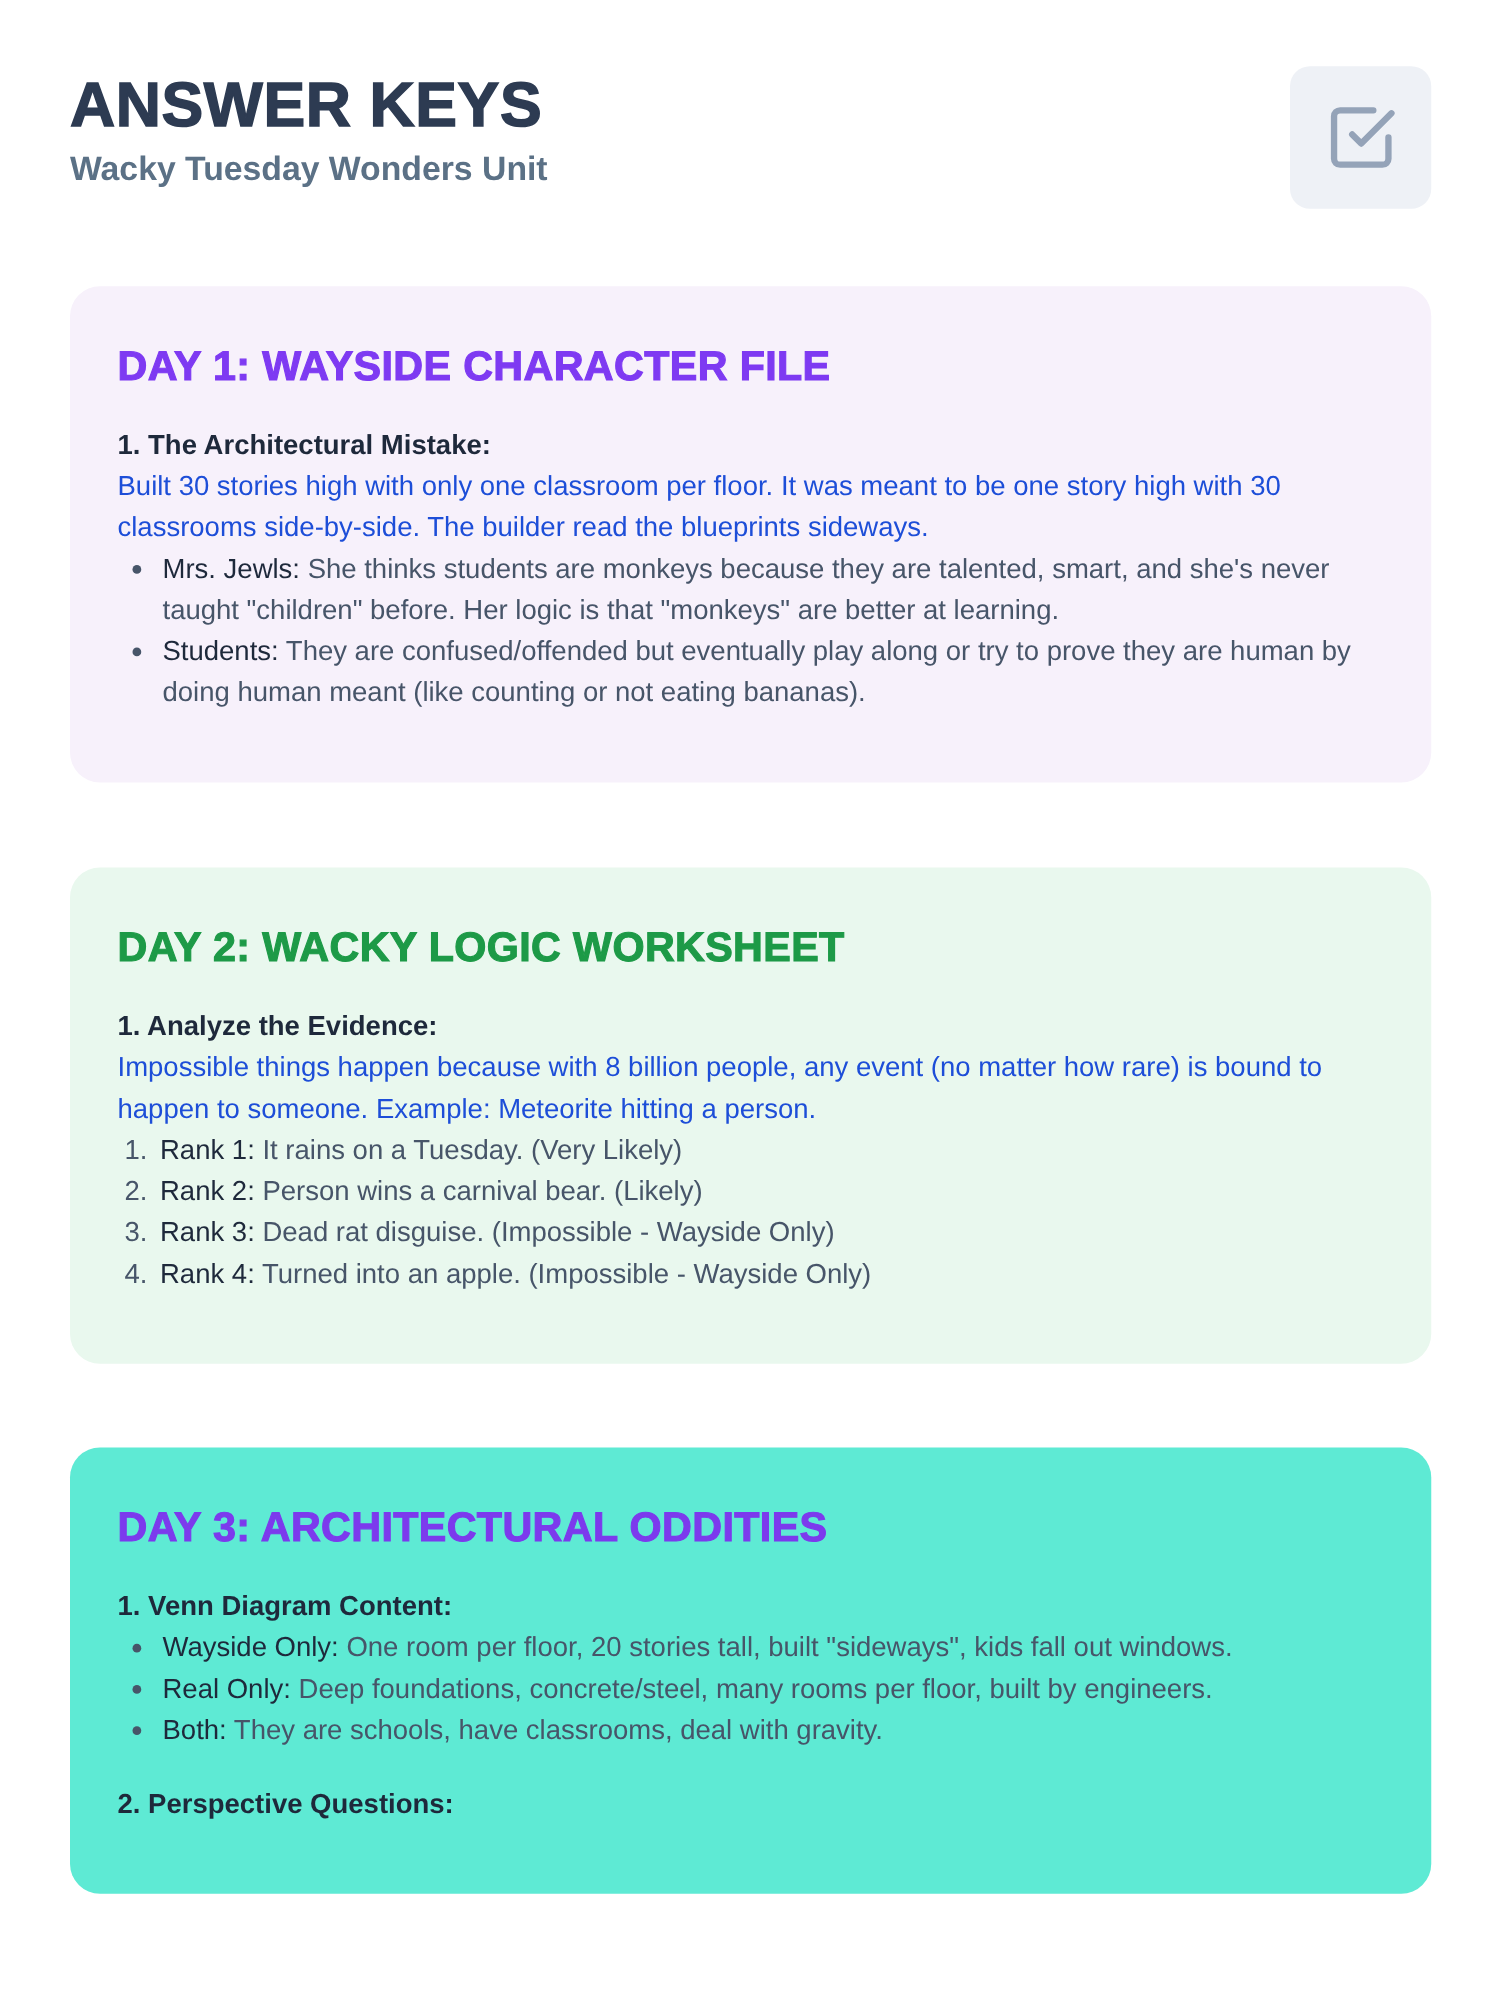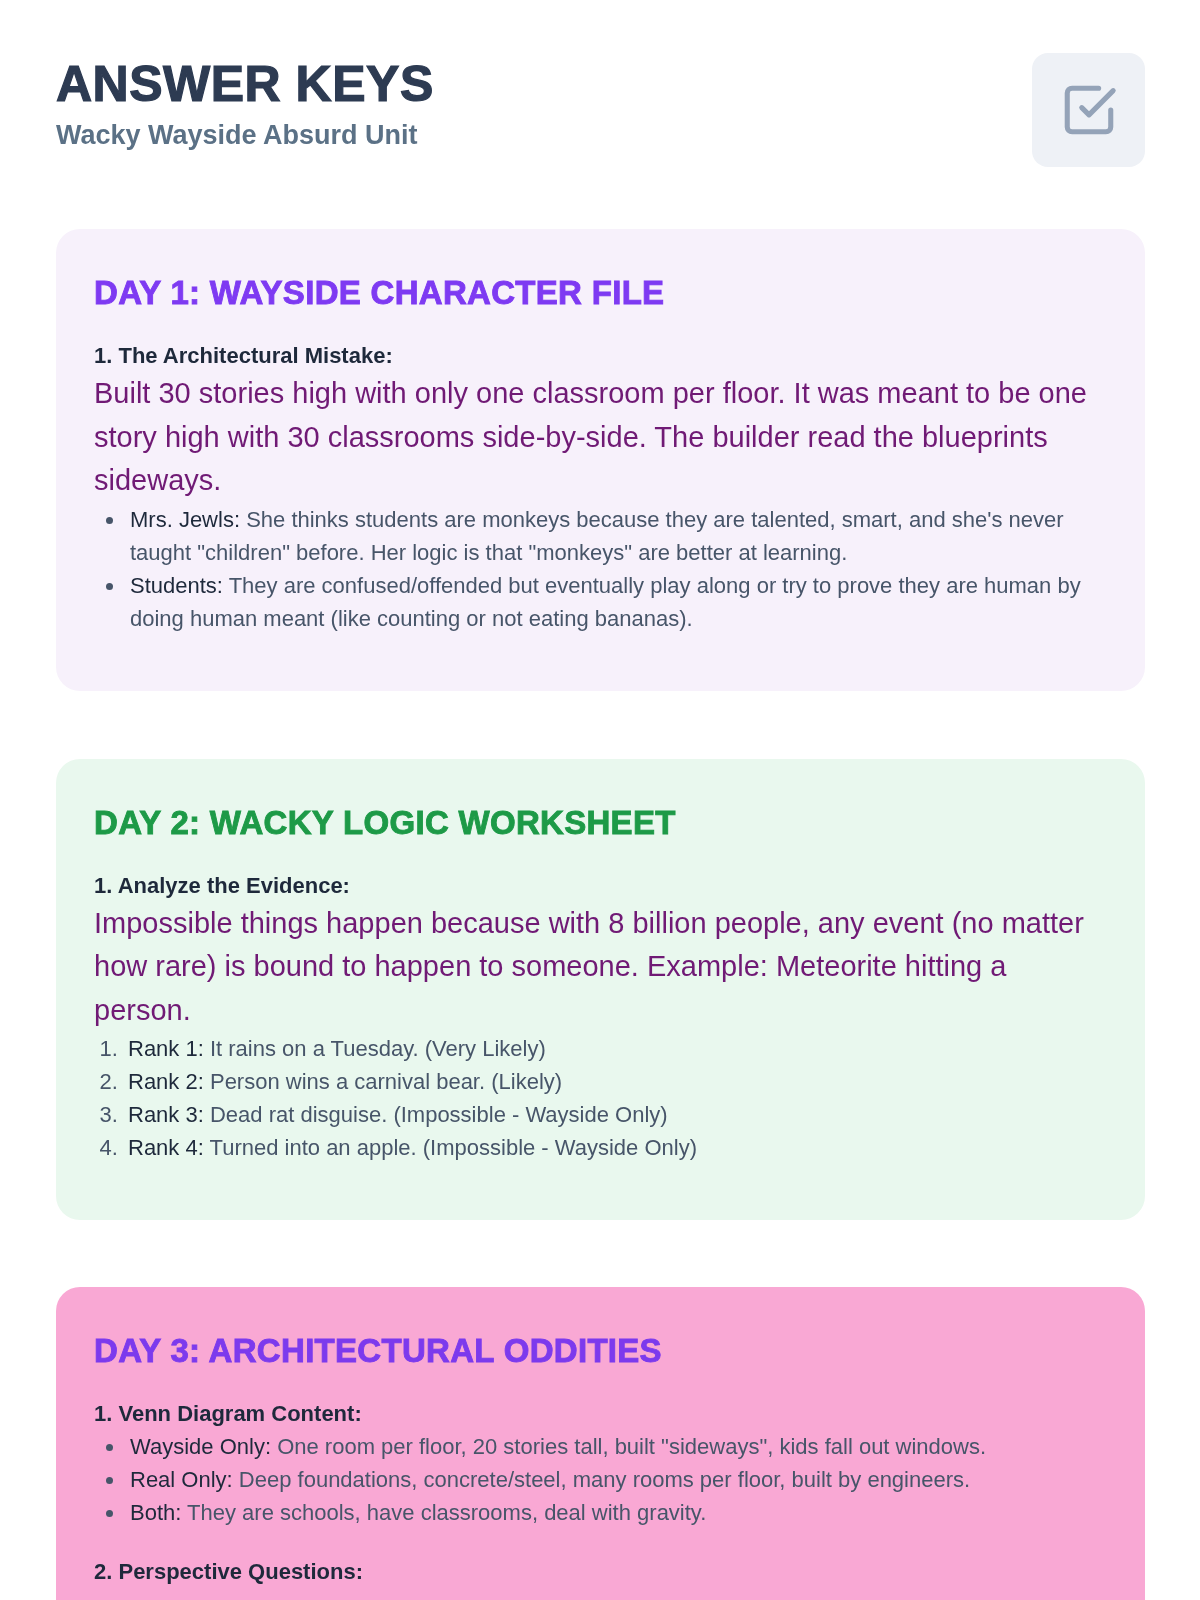--- a/index.html
+++ b/index.html
@@ -47,44 +47,44 @@
   .icon-box svg { display: block; }
 
   
   .card {
     border-radius: 24px;
     padding: 46px 38px 56px 38px;
     margin-top: 64px;
   }
   .card-1 { background: #f7f1fb; margin-top: 62px; }
   .card-2 { background: #e9f8ee; margin-top: 68px; }
-  .card-3 { background: #f9a8d4; margin-top: 67px; }
+  .card-3 { background: #5eead4; margin-top: 67px; }
 
   .card-title {
     font-size: 33px;
     font-weight: bold;
     letter-spacing: 0.3px;
     line-height: 1.1;
   }
   .card-1 .card-title { color: #7e3af2; -webkit-text-stroke: 0.9px #7e3af2; }
   .card-2 .card-title { color: #1d9a47; -webkit-text-stroke: 0.9px #1d9a47; }
   .card-3 .card-title { color: #7c3aed; -webkit-text-stroke: 0.9px #7c3aed; }
 
   .sec-heading {
     margin-top: 28px;
     font-size: 22px;
     font-weight: bold;
     color: #1e293b;
     line-height: 1.4;
   }
   .card-title + .sec-heading { margin-top: 30px; }
   .card p {
-    font-size: 29px;
+    font-size: 22px;
     line-height: 1.5;
-    color: #701a75;
+    color: #1d4ed8;
     max-width: 1000px;
   }
   .card ul, .card ol {
     font-size: 22px;
     line-height: 1.5;
     color: #475569;
     margin: 0;
     padding-left: 32px;
     max-width: 990px;
   }
@@ -93,21 +93,21 @@
   .b { font-weight: normal; color: #1e293b; }
 </style>
 </head>
 <body>
 
 <div class="page">
 
   <div class="header">
     <div>
       <h1 class="page-title">ANSWER KEYS</h1>
-      <div class="page-subtitle">Wacky Wayside Absurd Unit</div>
+      <div class="page-subtitle">Wacky Tuesday Wonders Unit</div>
     </div>
     <div class="icon-box">
       <span>
         <svg width="58" height="58" viewBox="0 0 24 24" fill="none" stroke="#94a3b8" stroke-width="2.1" stroke-linecap="round" stroke-linejoin="round">
           <path d="M9 11l3 3L22 4"></path>
           <path d="M21 12v7a2 2 0 0 1-2 2H5a2 2 0 0 1-2-2V5a2 2 0 0 1 2-2h11"></path>
         </svg>
       </span>
     </div>
   </div>

